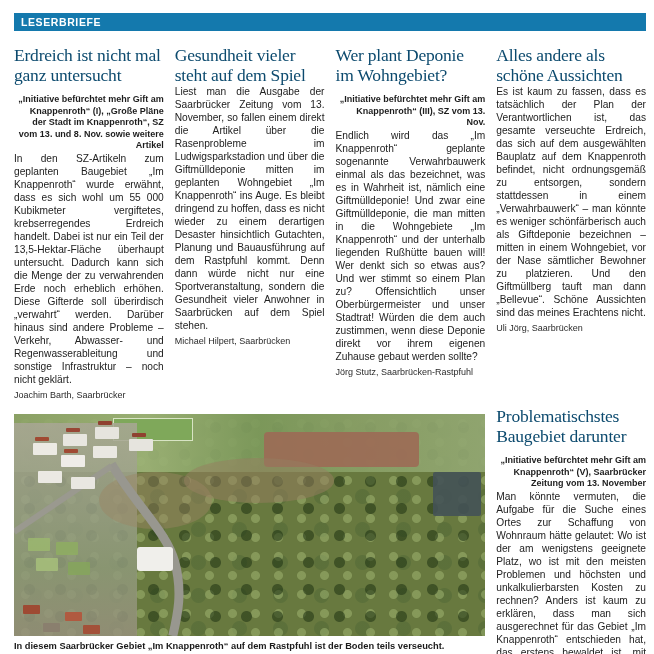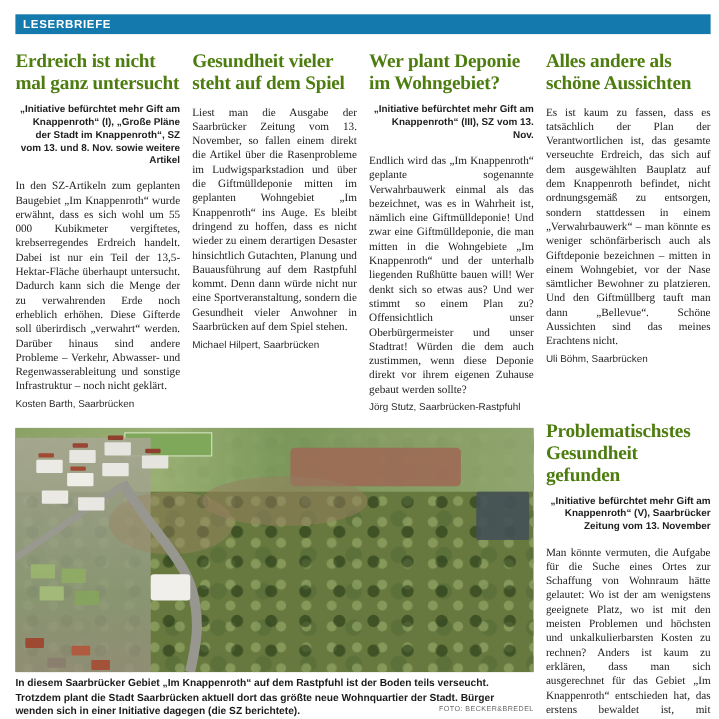--- a/index.html
+++ b/index.html
@@ -13,29 +13,29 @@
     margin-bottom:0;
   }
 
   .grid{
     display:grid; grid-template-columns:repeat(4,1fr); column-gap:11px;
     width:632px;
   }
   .letter-top{ min-height:340px; }
 
   .letter h2{
-    font-family:"Liberation Serif", serif; font-weight:bold; color:#4d7c0f;
+    font-family:"Liberation Serif", serif; font-weight:normal; color:#0c4a6e;
     font-size:17.5px; line-height:20px; margin-top:14px; letter-spacing:-.2px;
   }
   .letter .sub{
     font-size:9px; font-weight:bold; line-height:11.6px; margin-top:9px; color:#1d1d1d;text-align:right;
   }
   .letter .body{
-    font-family:Liberation Serif, serif; font-size:10.2px; line-height:13px;
-    margin-top:11px; text-align:justify; hyphens:auto; -webkit-hyphens:auto; color:#222;
+    font-family:Liberation Sans, sans-serif; font-size:10.2px; line-height:13px;
+    text-align:justify; hyphens:auto; -webkit-hyphens:auto; color:#222;
   }
   .letter .author{
     font-size:9px; margin-top:4px; color:#2b2b2b;
   }
 
   .photo-block{ grid-column:1 / span 3; margin-top:14px; }
   .letter-5{ grid-column:4; margin-top:-8px; }
 
   .photo{
     position:relative; width:100%; height:222px; overflow:hidden;
@@ -88,40 +88,40 @@
   <div class="section-bar">
     <span>LESERBRIEFE</span>
   </div>
 
   <div class="grid">
 
     <article class="letter letter-top">
       <h2>Erdreich ist nicht mal ganz untersucht</h2>
       <p class="sub">„Initiative befürchtet mehr Gift am Knappenroth“ (I), „Große Pläne der Stadt im Knappenroth“, SZ vom 13. und 8. Nov. sowie weitere Artikel</p>
       <p class="body">In den SZ-Artikeln zum geplanten Baugebiet „Im Knappenroth“ wurde erwähnt, dass es sich wohl um 55 000 Kubikmeter vergiftetes, krebserregendes Erdreich handelt. Dabei ist nur ein Teil der 13,5-Hektar-Fläche überhaupt untersucht. Dadurch kann sich die Menge der zu verwahrenden Erde noch erheblich erhöhen. Diese Gifterde soll überirdisch „verwahrt“ werden. Darüber hinaus sind andere Probleme – Verkehr, Abwasser- und Regenwasserableitung und sonstige Infrastruktur – noch nicht geklärt.</p>
-      <p class="author">Kosten Barth, Saarbrücken</p>
+      <p class="author">Joachim Barth, Saarbrücker</p>
     </article>
 
     <article class="letter letter-top">
       <h2>Gesundheit vieler steht auf dem Spiel</h2>
       <p class="body">Liest man die Ausgabe der Saarbrücker Zeitung vom 13. November, so fallen einem direkt die Artikel über die Rasenprobleme im Ludwigsparkstadion und über die Giftmülldeponie mitten im geplanten Wohngebiet „Im Knappenroth“ ins Auge. Es bleibt dringend zu hoffen, dass es nicht wieder zu einem derartigen Desaster hinsichtlich Gutachten, Planung und Bauausführung auf dem Rastpfuhl kommt. Denn dann würde nicht nur eine Sportveranstaltung, sondern die Gesundheit vieler Anwohner in Saarbrücken auf dem Spiel stehen.</p>
       <p class="author">Michael Hilpert, Saarbrücken</p>
     </article>
 
     <article class="letter letter-top">
       <h2>Wer plant Deponie im Wohngebiet?</h2>
       <p class="sub">„Initiative befürchtet mehr Gift am Knappenroth“ (III), SZ vom 13. Nov.</p>
       <p class="body">Endlich wird das „Im Knappenroth“ geplante sogenannte Verwahrbauwerk einmal als das bezeichnet, was es in Wahrheit ist, nämlich eine Giftmülldeponie! Und zwar eine Giftmülldeponie, die man mitten in die Wohngebiete „Im Knappenroth“ und der unterhalb liegenden Rußhütte bauen will! Wer denkt sich so etwas aus? Und wer stimmt so einem Plan zu? Offensichtlich unser Oberbürgermeister und unser Stadtrat! Würden die dem auch zustimmen, wenn diese Deponie direkt vor ihrem eigenen Zuhause gebaut werden sollte?</p>
       <p class="author">Jörg Stutz, Saarbrücken-Rastpfuhl</p>
     </article>
 
     <article class="letter letter-top">
       <h2>Alles andere als schöne Aussichten</h2>
       <p class="body">Es ist kaum zu fassen, dass es tatsächlich der Plan der Verantwortlichen ist, das gesamte verseuchte Erdreich, das sich auf dem ausgewählten Bauplatz auf dem Knappenroth befindet, nicht ordnungsgemäß zu entsorgen, sondern stattdessen in einem „Verwahrbauwerk“ – man könnte es weniger schönfärberisch auch als Giftdeponie bezeichnen – mitten in einem Wohngebiet, vor der Nase sämtlicher Bewohner zu platzieren. Und den Giftmüllberg tauft man dann „Bellevue“. Schöne Aussichten sind das meines Erachtens nicht.</p>
-      <p class="author">Uli Böhm, Saarbrücken</p>
+      <p class="author">Uli Jörg, Saarbrücken</p>
     </article>
 
     <figure class="photo-block">
       <div class="photo">
         <div class="p-fields"></div>
         <div class="p-court"></div>
         <div class="p-clay"></div>
         <div class="p-town"></div>
         <div class="p-bare1"></div>
         <div class="p-bare2"></div>
@@ -136,19 +136,19 @@
         <div class="p-houses-bl"></div>
         <div class="p-dark-bldg"></div>
       </div>
       <figcaption class="caption">
         <span>In diesem Saarbrücker Gebiet „Im Knappenroth“ auf dem Rastpfuhl ist der Boden teils verseucht. Trotzdem plant die Stadt Saarbrücken aktuell dort das größte neue Wohnquartier der Stadt. Bürger wenden sich in einer Initiative dagegen (die SZ berichtete).</span>
         <span class="credit">FOTO: BECKER&amp;BREDEL</span>
       </figcaption>
     </figure>
 
     <article class="letter letter-5">
-      <h2>Problematischstes Gesundheit gefunden</h2>
+      <h2>Problematischstes Baugebiet darunter</h2>
       <p class="sub">„Initiative befürchtet mehr Gift am Knappenroth“ (V), Saarbrücker Zeitung vom 13. November</p>
       <p class="body">Man könnte vermuten, die Aufgabe für die Suche eines Ortes zur Schaffung von Wohnraum hätte gelautet: Wo ist der am wenigstens geeignete Platz, wo ist mit den meisten Problemen und höchsten und unkalkulierbarsten Kosten zu rechnen? Anders ist kaum zu erklären, dass man sich ausgerechnet für das Gebiet „Im Knappenroth“ entschieden hat, das erstens bewaldet ist, mit krebserregenden Stoffen verseucht ist, wo es viel zu wenig Raum für die Fahrzeuge der neuen Anwohner gibt, wo die Gefahr für Hochwasser auf der darunter liegenden Rußhütte durch die Abholzung und Versiegelung der Fläche deutlich erhöht wird</p>
     </article>
 
   </div>
 </div>
 
 </body></html>

